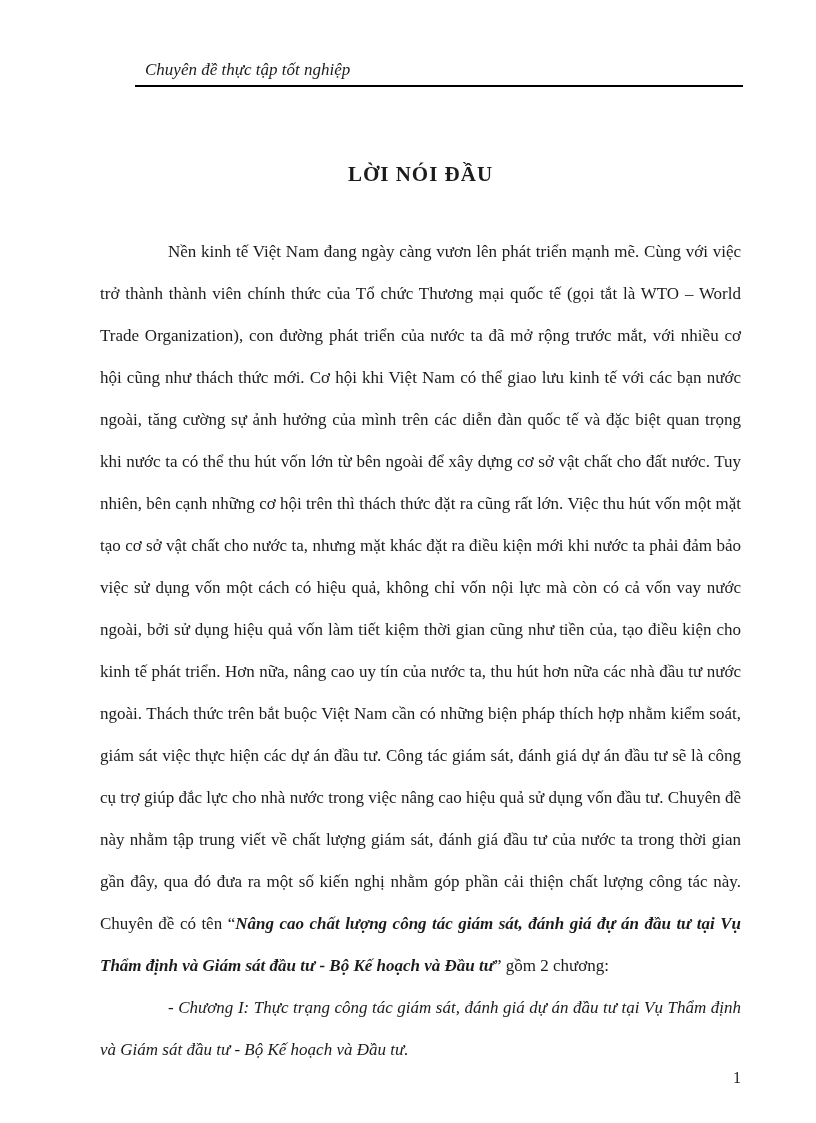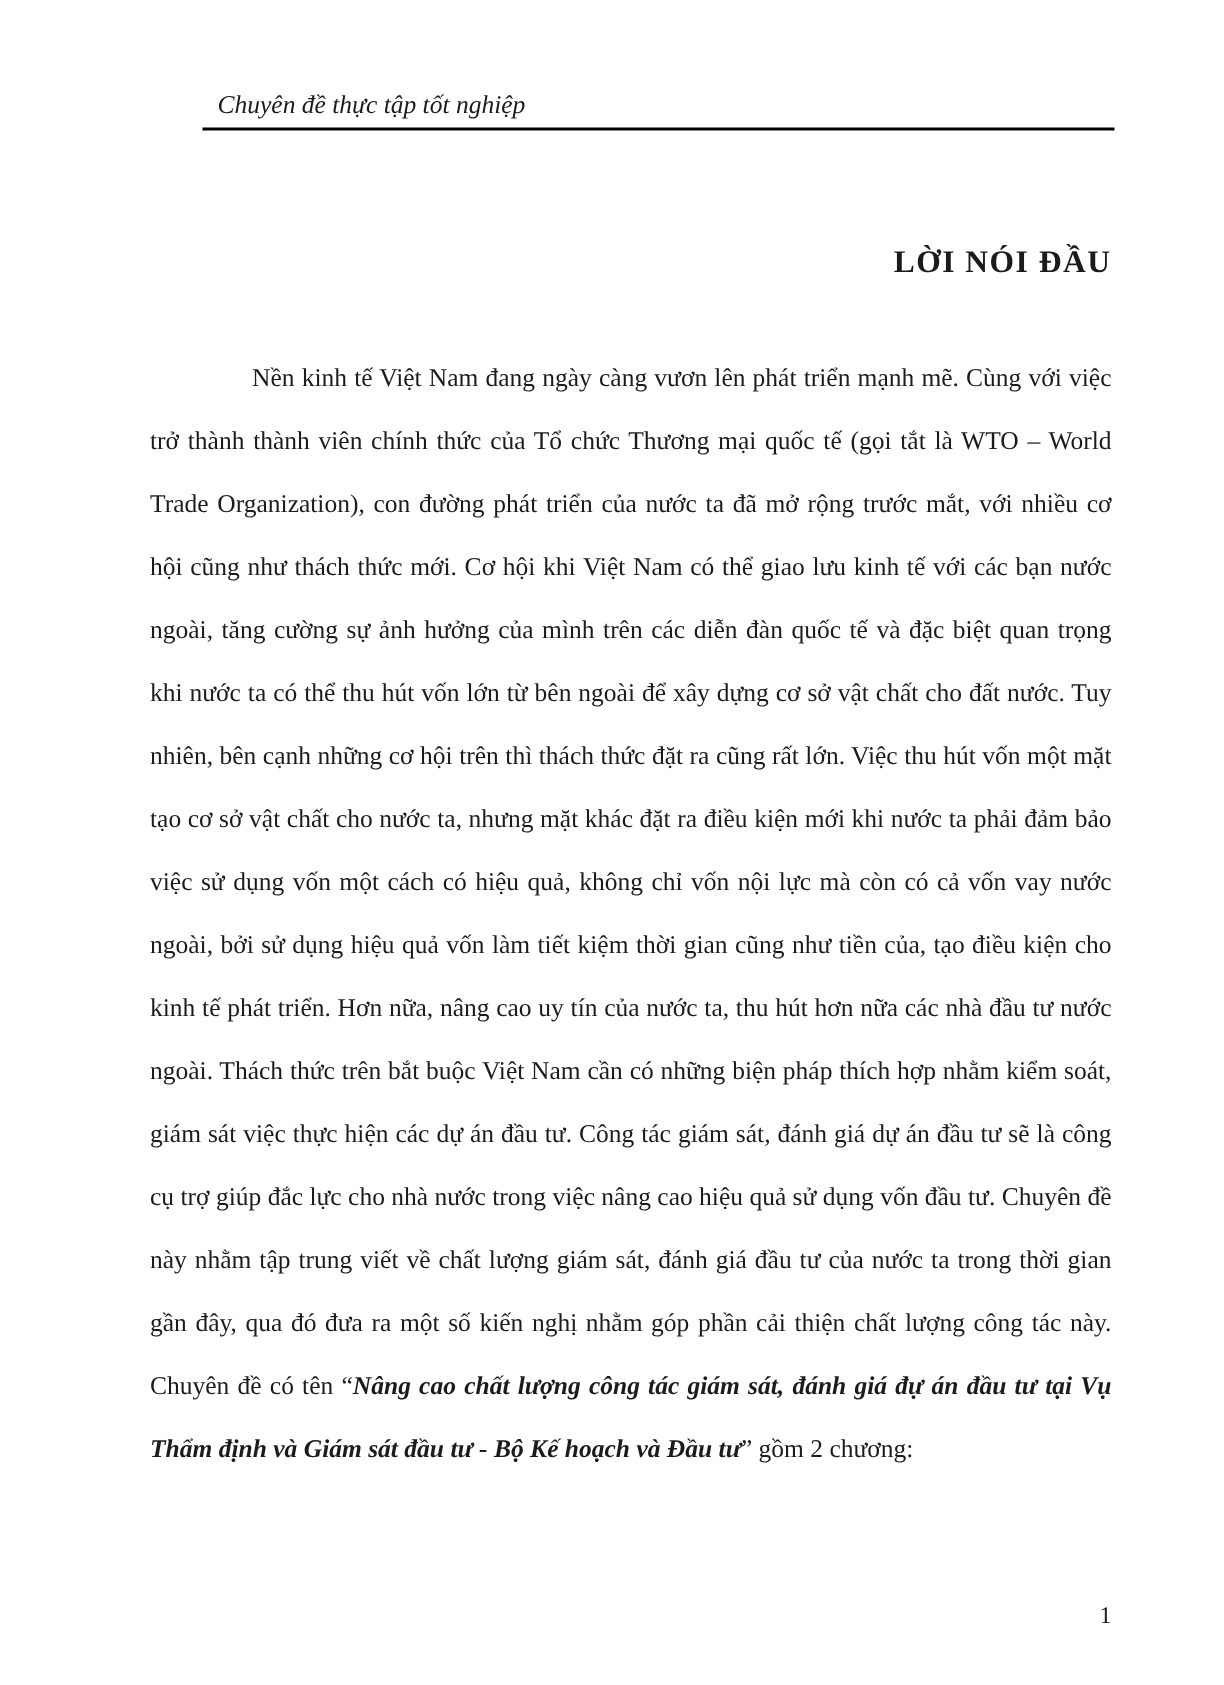--- a/index.html
+++ b/index.html
@@ -29,21 +29,21 @@
     width: 608px;
     height: 2px;
     background: #000000;
   }
   .doc-title {
     position: absolute;
     left: 100px;
     top: 146px;
     width: 641px;
     margin: 0;
-    text-align: right;
+    text-align: center;
     font-size: 21px;
     font-weight: bold;
     letter-spacing: 1px;
   }
   .body-block {
     position: absolute;
     left: 100px;
     top: 215px;
     width: 641px;
     font-size: 17px;
@@ -89,20 +89,21 @@
 
   <div class="header-text">Chuyên đề thực tập tốt nghiệp</div>
 
   <div class="header-rule"></div>
 
   <h1 class="doc-title">LỜI NÓI ĐẦU</h1>
 
   <div class="body-block">
     <p><span>Nền kinh tế Việt Nam đang ngày càng vươn lên phát triển mạnh mẽ. Cùng với việc trở thành thành viên chính thức của Tổ chức Thương mại quốc tế (gọi tắt là WTO – World Trade Organization), con đường phát triển của nước ta đã mở rộng trước mắt, với nhiều cơ hội cũng như thách thức mới. Cơ hội khi Việt Nam có thể giao lưu kinh tế với các bạn nước ngoài, tăng cường sự ảnh hưởng của mình trên các diễn đàn quốc tế và đặc biệt quan trọng khi nước ta có thể thu hút vốn lớn từ bên ngoài để xây dựng cơ sở vật chất cho đất nước. Tuy nhiên, bên cạnh những cơ hội trên thì thách thức đặt ra cũng rất lớn. Việc thu hút vốn một mặt tạo cơ sở vật chất cho nước ta, nhưng mặt khác đặt ra điều kiện mới khi nước ta phải đảm bảo việc sử dụng vốn một cách có hiệu quả, không chỉ vốn nội lực mà còn có cả vốn vay nước ngoài, bởi sử dụng hiệu quả vốn làm tiết kiệm thời gian cũng như tiền của, tạo điều kiện cho kinh tế phát triển. Hơn nữa, nâng cao uy tín của nước ta, thu hút hơn nữa các nhà đầu tư nước ngoài. Thách thức trên bắt buộc Việt Nam cần có những biện pháp thích hợp nhằm kiểm soát, giám sát việc thực hiện các dự án đầu tư. Công tác giám sát, đánh giá dự án đầu tư sẽ là công cụ trợ giúp đắc lực cho nhà nước trong việc nâng cao hiệu quả sử dụng vốn đầu tư. Chuyên đề này nhằm tập trung viết về chất lượng giám sát, đánh giá đầu tư của nước ta trong thời gian gần đây, qua đó đưa ra một số kiến nghị nhằm góp phần cải thiện chất lượng công tác này. Chuyên đề có tên “</span><span class="thesis-title">Nâng cao chất lượng công tác giám sát, đánh giá đự án đầu tư tại Vụ Thẩm định và Giám sát đầu tư - Bộ Kế hoạch và Đầu tư</span><span>” gồm 2 chương:</span></p>
 
+    <p class="chapter">- Chương I: Thực trạng công tác giám sát, đánh giá dự án đầu tư tại Vụ Thẩm định và Giám sát đầu tư - Bộ Kế hoạch và Đầu tư.</p>
 
   </div>
 
   <div class="page-number">1</div>
 
   <div class="footer-dots" style="--dot-color: #b5f0c6;"></div>
 
 </div>
 
 </body></html>

